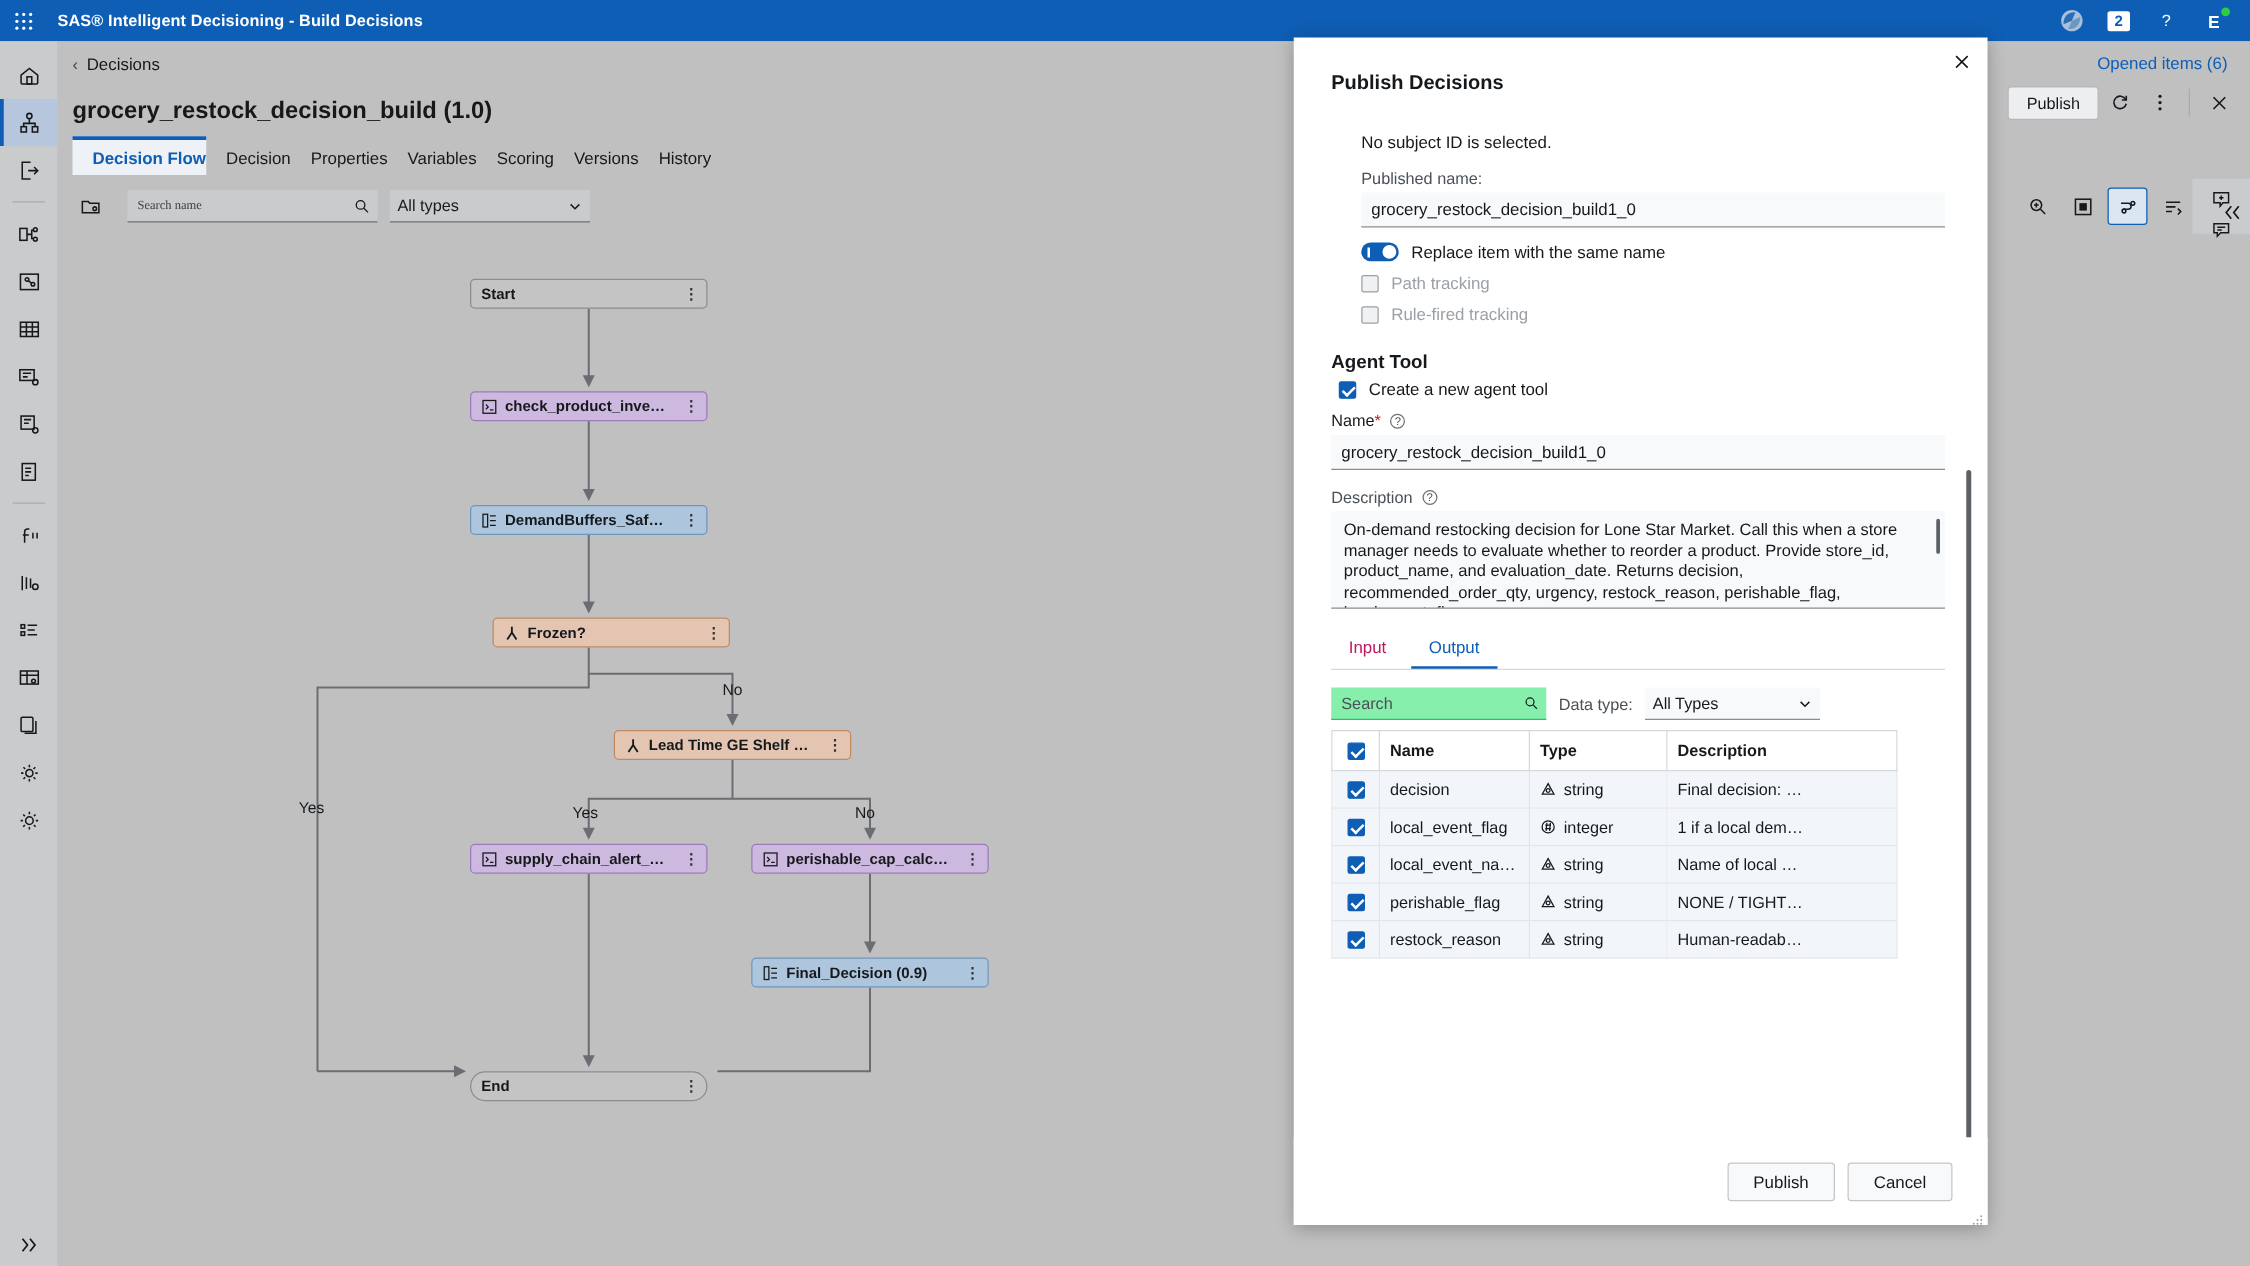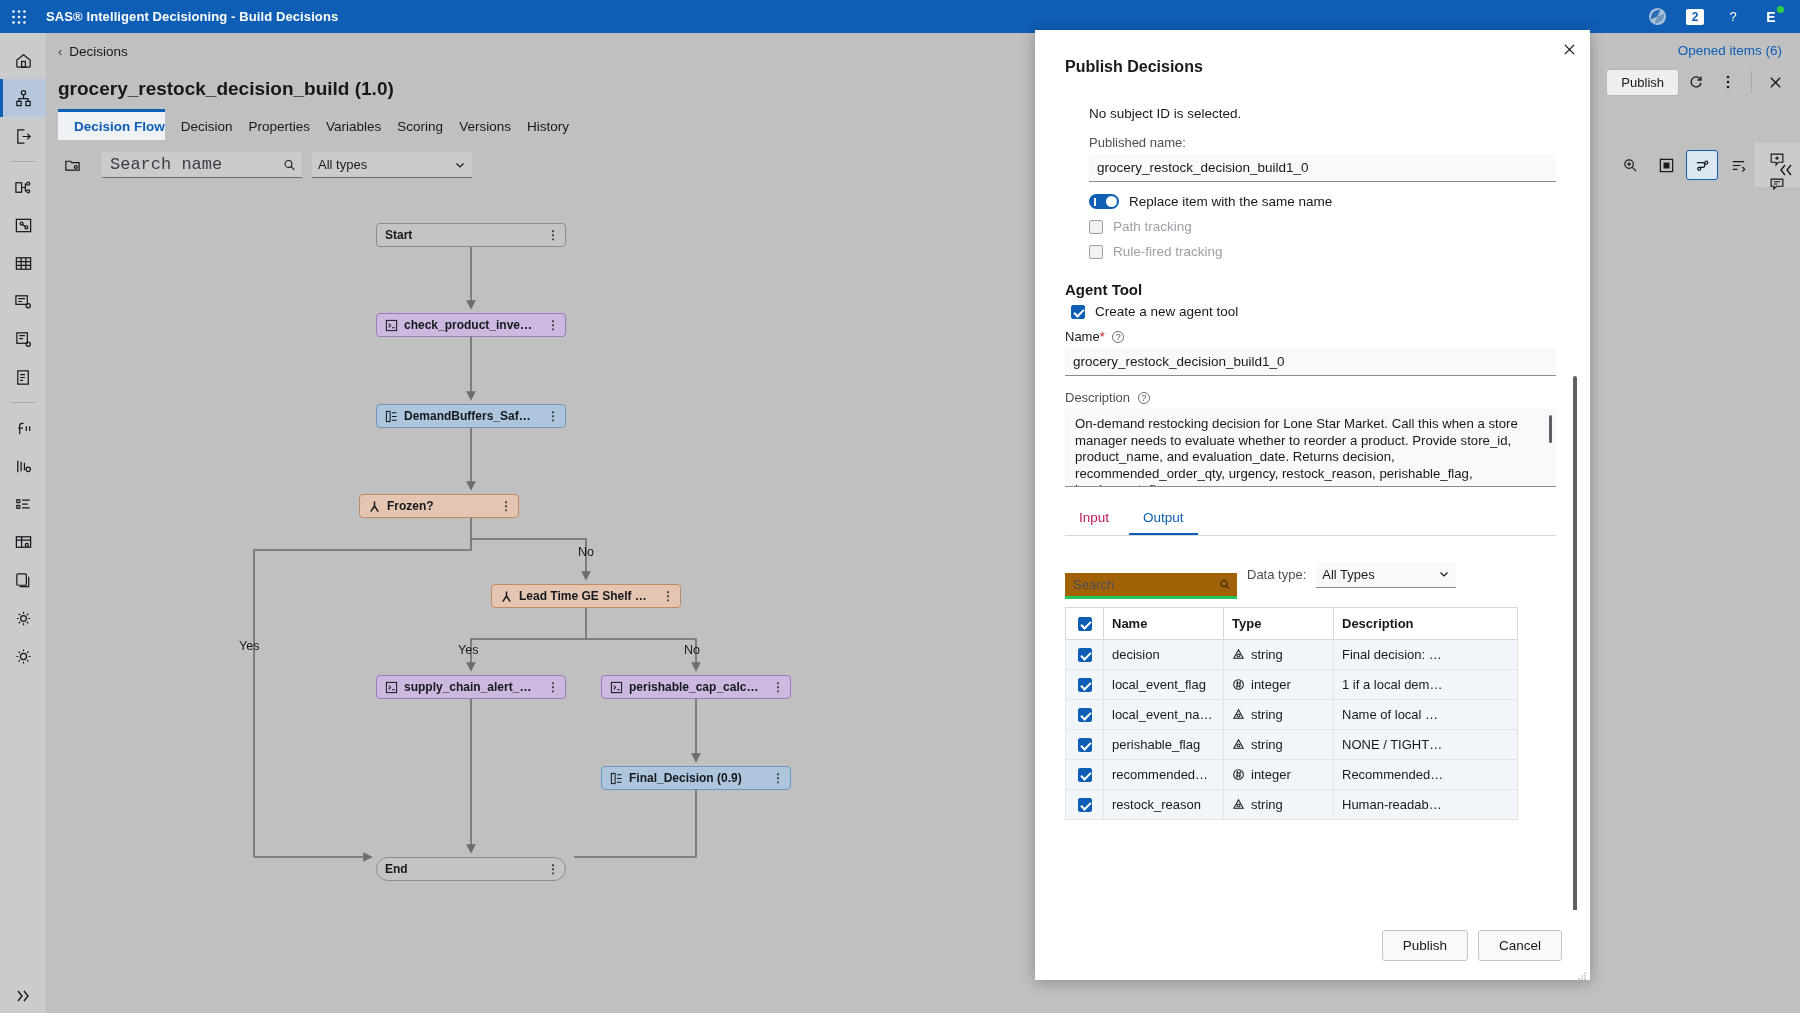--- a/index.html
+++ b/index.html
@@ -72,21 +72,21 @@
   .canvaswrap{ position:absolute; left:0; top:110px; right:0; bottom:0; }
   .canvastoolbar{
     height:44px; background:#c0c0c0; display:flex; align-items:center; padding-left:4px; position:relative;
   }
   .tb-panel-icon{ width:44px;height:44px;display:flex;align-items:center;justify-content:center;cursor:pointer;}
   .searchbox{
     margin-left:8px; width:200px; background:#c9cbcd; border-bottom:1px solid #6b6f73;
     height:26px; display:flex; align-items:center; padding:0 6px; cursor:text;
   }
   .searchbox input{
-    border:0; background:transparent; outline:none; font-family:Liberation Mono, monospace; font-size:17px; width:100%; color:#b91c1c;
+    border:0; background:transparent; outline:none; font-family:Liberation Serif, serif; font-size:10px; width:100%; color:#b91c1c;
   }
   .searchbox input::placeholder{ color:#3b3f43; }
   .selectbox{
     margin-left:10px; width:160px; background:#c9cbcd; border-bottom:1px solid #6b6f73;
     height:26px; display:flex; align-items:center; padding:0 6px; cursor:pointer; font-size:13px;
     justify-content:space-between;
   }
   .tb-right{ position:absolute; right:46px; top:0; height:44px; display:flex; align-items:center; gap:4px;}
   .tb-right .iconbtn{ width:32px;height:30px;border-radius:3px;}
   .tb-right .iconbtn.sel{ border:1px solid #0e5eb5; background:#dbe6f3;}
@@ -161,22 +161,22 @@
     overflow:hidden; position:relative; cursor:text;
   }
   .ta-scroll{ position:absolute; right:4px; top:6px; width:3px;height:28px;background:#5d6165;border-radius:2px;}
 
   .iotabs{ display:flex; gap:6px; border-bottom:1px solid #d6d9dc; margin-top:16px;}
   .iotab{ padding:7px 14px 8px 14px; font-size:13.5px; color:#be185d; cursor:pointer; border-bottom:2px solid transparent;}
   .iotab.active{ color:#0e5eb5; border-bottom:2px solid #0e5eb5;}
 
   .filterrow{ display:flex; align-items:center; gap:10px; margin-top:14px;}
   .tsearch{
-    width:172px; background:#a16207; border-bottom:3px solid #22c55e; height:26px;
-    display:flex; align-items:center; padding:0 6px; cursor:text;margin-top:23px;
+    width:172px; background:#86efac; border-bottom:1px solid #22c55e; height:26px;
+    display:flex; align-items:center; padding:0 6px; cursor:text;
   }
   .tsearch input{ border:0;background:transparent;outline:none;font-family:inherit;font-size:13px;width:100%;color:#16191c;}
   .tsearch input::placeholder{color:#4a5056;}
   .dtlabel{ font-size:13px; color:#4a5056;}
   .dtselect{
     width:140px; background:#f8f9fa; border-bottom:1px solid #8a8d90; height:26px;
     display:flex; align-items:center; justify-content:space-between; padding:0 6px; font-size:13px; cursor:pointer;
   }
 
   table.vars{ width:453px; border-collapse:collapse; margin-top:8px; table-layout:fixed;}
@@ -523,21 +523,21 @@
         <span class="nicon">
           <svg width="13" height="13" viewBox="0 0 14 14" fill="none" stroke="#16191c" stroke-width="1.1">
             <rect x="1.5" y="1.5" width="4" height="11"></rect>
               <path d="M7.5 3h5M7.5 7h5M7.5 11h5"></path>
           </svg>
         </span>
         <span class="nlabel">DemandBuffers_SafetyStock ...</span>
         <span class="dots">⋮</span>
       </div>
 
-      <div class="node branch" style="left:313px;top:307px;width:160px;">
+      <div class="node branch" style="left:348px;top:307px;width:190px;">
         <span class="nicon">
           <svg width="13" height="13" viewBox="0 0 14 14" fill="none" stroke="#16191c" stroke-width="1.6">
             <path d="M7 1.5v5M7 6.5L3 12.5M7 6.5l4 6"></path>
           </svg>
         </span>
         <span class="nlabel">Frozen?</span>
         <span class="dots">⋮</span>
       </div>
 
       <div class="node branch" style="left:445px;top:397px;width:190px;">
@@ -743,34 +743,20 @@
                     <path d="M7 2l5 9H2z"></path>
                     <circle cx="7" cy="8" r="1.6"></circle>
                   </svg>
                   <span>string</span>
                 </span>
               </td>
             <td>NONE / TIGHT…</td>
           </tr>
           <tr>
             <td class="chkcell"><span class="chk checked" style="display:inline-block;vertical-align:middle;"></span></td>
-            <td>recommended…</td>
-            <td>
-                <span class="typecell">
-                  <svg width="13" height="13" viewBox="0 0 14 14" fill="none" stroke="#16191c" stroke-width="1.1">
-                    <circle cx="7" cy="7" r="5.2"></circle>
-                    <path d="M4.5 5.5h5M4.5 8.5h5M6 3.5l-.8 7M9 3.5l-.8 7"></path>
-                  </svg>
-                  <span>integer</span>
-                </span>
-              </td>
-            <td>Recommended…</td>
-          </tr>
-          <tr>
-            <td class="chkcell"><span class="chk checked" style="display:inline-block;vertical-align:middle;"></span></td>
             <td>restock_reason</td>
             <td>
                 <span class="typecell">
                   <svg width="13" height="13" viewBox="0 0 14 14" fill="none" stroke="#16191c" stroke-width="1.1">
                     <path d="M7 2l5 9H2z"></path>
                     <circle cx="7" cy="8" r="1.6"></circle>
                   </svg>
                   <span>string</span>
                 </span>
               </td>

